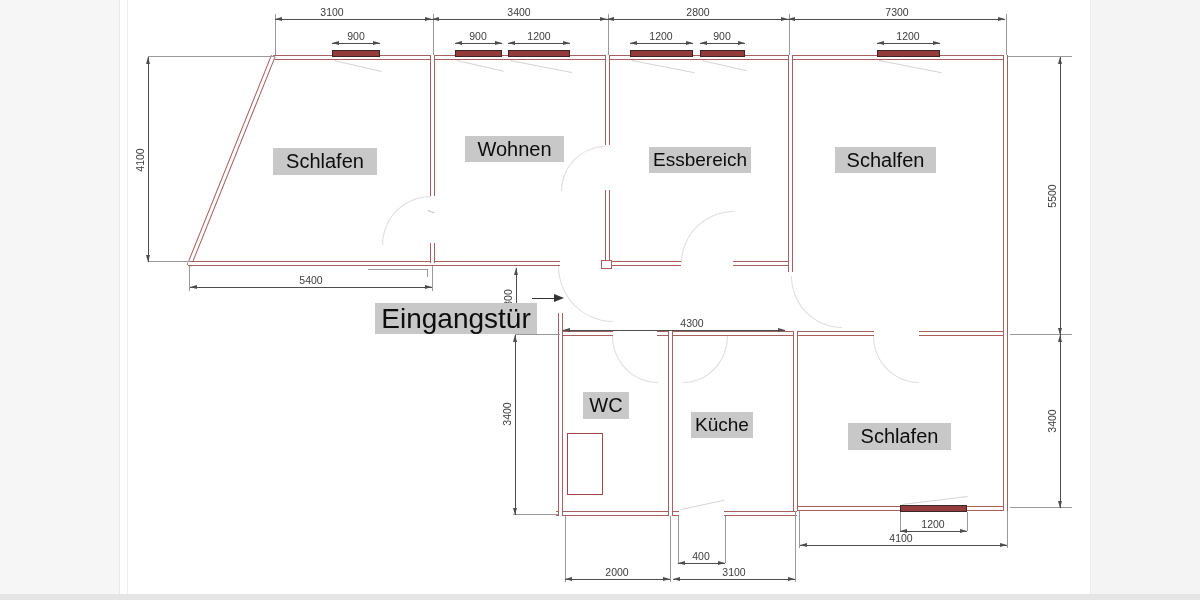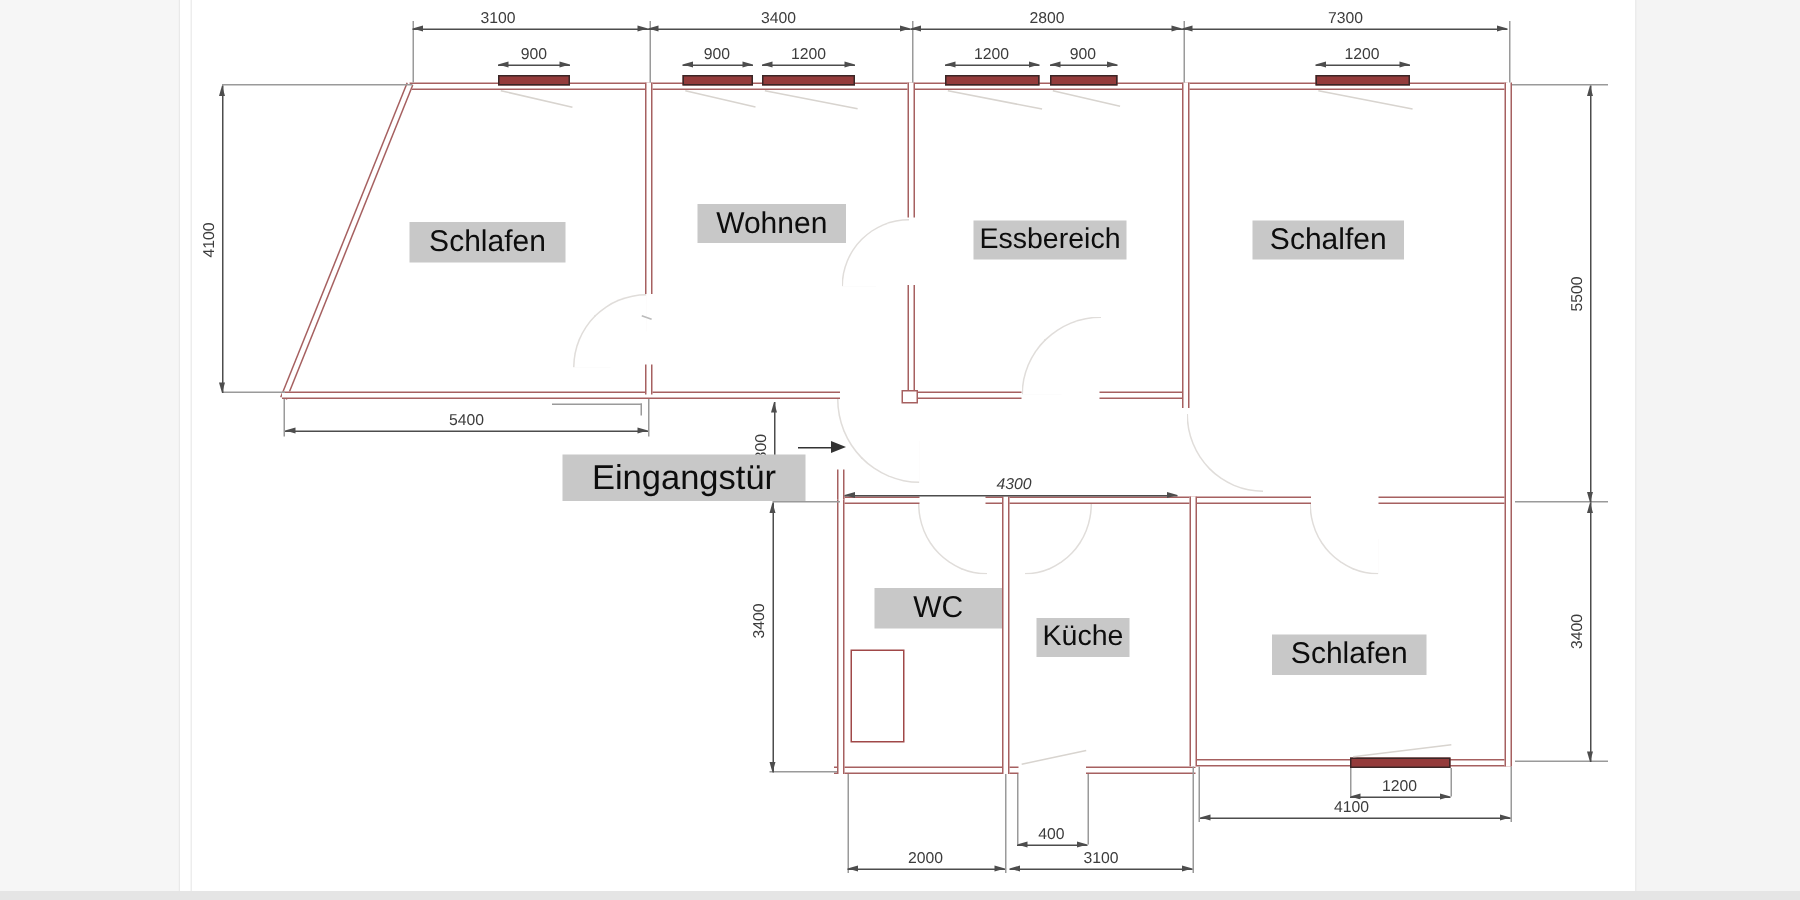--- a/index.html
+++ b/index.html
@@ -151,39 +151,39 @@
   <div class="dimv" style="left:1060px;top:335px;height:173px;"></div>
   <div class="dlabelv" style="left:1052px;top:421px;">3400</div>
   <div class="dimv" style="left:515px;top:335px;height:180px;"></div>
   <div class="dlabelv" style="left:507px;top:414px;">3400</div>
   <div class="dimv" style="left:516px;top:268px;height:62px;"></div>
   <div class="dlabelv" style="left:508px;top:298px;">300</div>
 
   <div class="dimh" style="left:190px;top:287px;width:242px;"></div>
   <div class="dlabel" style="left:311px;top:275px;">5400</div>
   <div class="dimh" style="left:563px;top:330px;width:222px;"></div>
-  <div class="dlabel" style="left:676px;top:318px;font-style:italic;">4300</div>
+  <div class="dlabel" style="left:692px;top:318px;">4300</div>
 
   <div class="dimh" style="left:565px;top:579px;width:105px;"></div>
   <div class="dlabel" style="left:617px;top:567px;">2000</div>
   <div class="dimh" style="left:673px;top:579px;width:122px;"></div>
   <div class="dlabel" style="left:734px;top:567px;">3100</div>
   <div class="dimh" style="left:678px;top:563px;width:47px;"></div>
   <div class="dlabel" style="left:701px;top:551px;">400</div>
   <div class="dimh" style="left:900px;top:531px;width:67px;"></div>
   <div class="dlabel" style="left:933px;top:519px;">1200</div>
   <div class="dimh" style="left:800px;top:545px;width:207px;"></div>
   <div class="dlabel" style="left:901px;top:533px;">4100</div>
 
   <div style="position:absolute;left:567px;top:433px;width:36px;height:62px;border:1.4px solid #a04848;background:#fff;box-sizing:border-box;"></div>
   <div class="arrow-line" style="left:532px;top:298px;width:23px;"></div>
   <div class="arrow-head" style="left:554px;top:294px;"></div>
 
   <div class="rlabel" style="left:273px;top:148px;width:104px;height:27px;font-size:20px;">Schlafen</div>
   <div class="rlabel" style="left:465px;top:136px;width:99px;height:26px;font-size:20px;">Wohnen</div>
   <div class="rlabel" style="left:649px;top:147px;width:102px;height:26px;font-size:19px;">Essbereich</div>
   <div class="rlabel" style="left:835px;top:147px;width:101px;height:26px;font-size:20px;">Schalfen</div>
-  <div class="rlabel" style="left:375px;top:303px;width:162px;height:31px;font-size:23px;">Eingangstür</div>
-  <div class="rlabel" style="left:583px;top:392px;width:85px;height:27px;font-size:20px;">WC</div>
+  <div class="rlabel" style="left:375px;top:303px;width:162px;height:31px;font-size:28px;">Eingangstür</div>
+  <div class="rlabel" style="left:583px;top:392px;width:46px;height:27px;font-size:20px;">WC</div>
   <div class="rlabel" style="left:691px;top:412px;width:62px;height:26px;font-size:19px;">Küche</div>
   <div class="rlabel" style="left:848px;top:423px;width:103px;height:27px;font-size:20px;">Schlafen</div>
 
 </div>
 
 </body></html>

